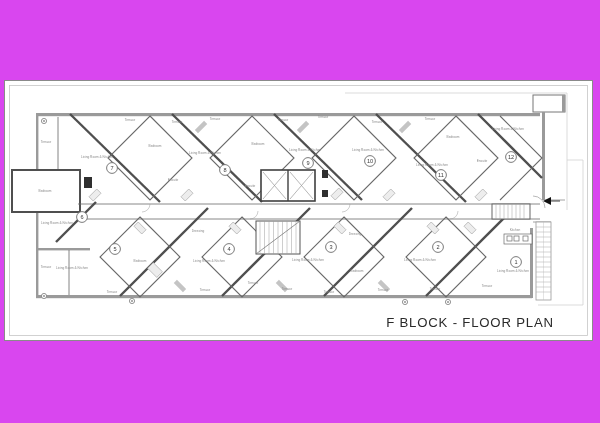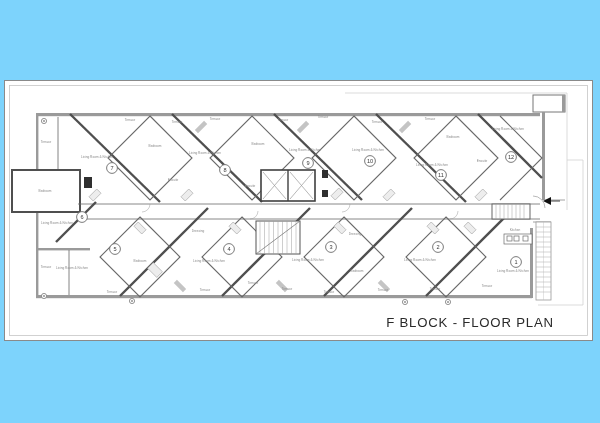--- a/index.html
+++ b/index.html
@@ -1,16 +1,16 @@
 <!DOCTYPE html>
 <html><head>
 <meta charset="utf-8">
 <style>
   html,body{margin:0;padding:0;background:#ffffff;}
-  .page{position:relative;width:600px;height:423px;background:#7dd3fc;overflow:hidden;
+  .page{position:relative;width:600px;height:423px;background:#d946ef;overflow:hidden;
         font-family:"Liberation Sans", sans-serif;text-decoration:underline;}
   svg{position:absolute;left:0;top:0;}
   svg text{font-family:"Liberation Sans", sans-serif;}
   .title-text{font-size:13.2px;fill:#2a2a2a;letter-spacing:0.8px;}
   .room-label{font-size:3.2px;fill:#8a8a8a;}
   .unit-num{font-size:5.6px;fill:#3a3a3a;}
 </style>
 </head>
 <body>
 

